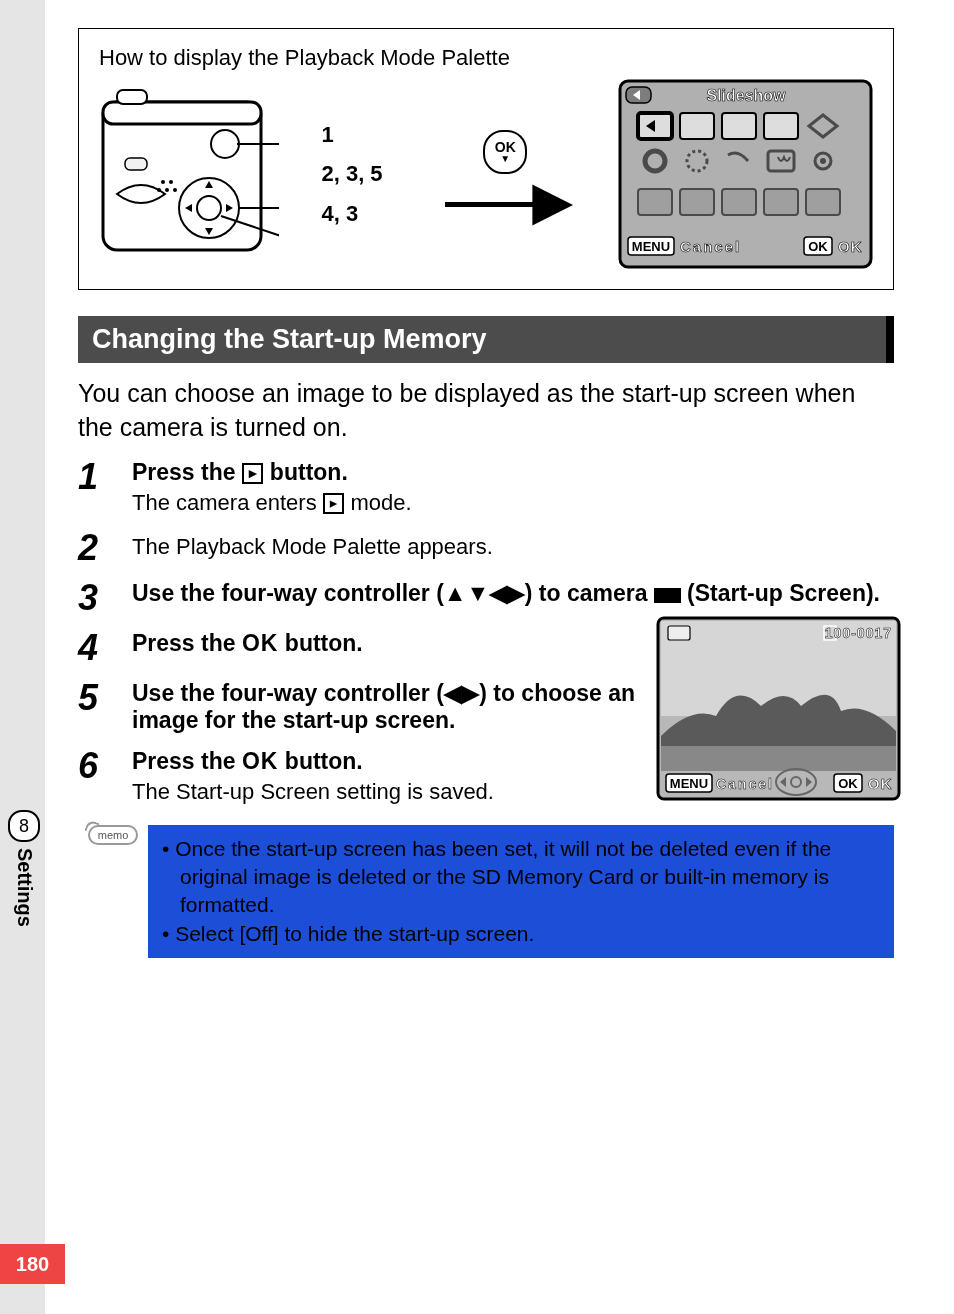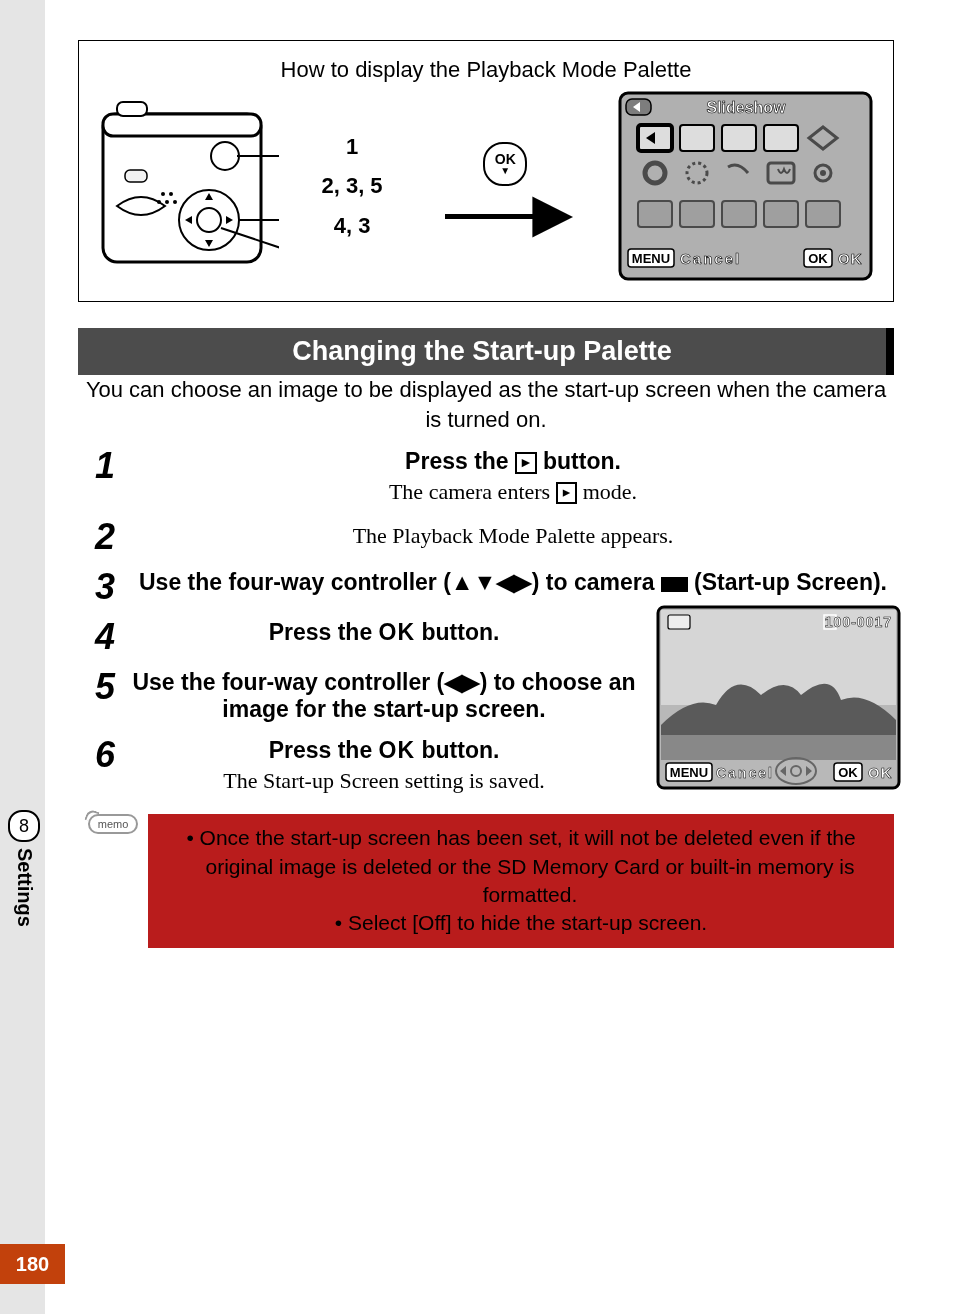--- a/index.html
+++ b/index.html
@@ -22,21 +22,21 @@
     width: 45px;
     height: 1314px;
     background: #e5e5e5;
   }
   .page-number-box {
     position: absolute;
     left: 0;
     bottom: 30px;
     width: 65px;
     height: 40px;
-    background: #c2410c;
+    background: #ef4444;
     color: #fff;
     font-weight: bold;
     font-size: 20px;
     display: flex;
     align-items: center;
     justify-content: center;
   }
   .side-tab {
     position: absolute;
     left: 8px;
@@ -59,22 +59,21 @@
   }
   .side-tab .vtext {
     writing-mode: vertical-rl;
     font-weight: bold;
     font-size: 20px;
   }
   .content {
     position: absolute;
     left: 78px;
     right: 60px;
-    top: 40px;
-    text-align: center;
+    top: 28px;
   }
   .framebox {
     border: 1px solid #000;
     padding: 16px 20px 20px 20px;
   }
   .frametitle {
     font-size: 22px;
     margin-bottom: 8px;
   }
   .diagram-row {
@@ -119,21 +118,22 @@
   .section-header {
     background: #4c4c4c;
     color: #fff;
     font-weight: bold;
     font-size: 27px;
     padding: 8px 14px;
     margin-top: 26px;
     border-right: 8px solid #000;
   }
   .intro {
-    font-size: 22px;
+    font-size: 25px;
+    margin-top: 14px;
     line-height: 1.35;
   }
   .step {
     display: flex;
     margin-top: 14px;
   }
   .stepnum {
     font-style: italic;
     font-weight: bold;
     font-size: 36px;
@@ -143,21 +143,20 @@
   .stepbody {
     flex: 1;
     font-size: 22px;
   }
   .stepbody .head {
     font-weight: bold;
     font-size: 23px;
   }
   .stepbody .desc {
     margin-top: 4px;
-    font-family: Liberation Serif, serif;
   }
   .inline-icon {
     display: inline-block;
     border: 2px solid #000;
     padding: 0 5px 1px 5px;
     font-size: 15px;
     vertical-align: 2px;
     line-height: 1.1;
   }
   .ok-inline {
@@ -197,21 +196,21 @@
     top: -6px;
     width: 10px;
     height: 10px;
     border-top: 2px solid #999;
     border-left: 2px solid #999;
     border-radius: 8px 0 0 0;
     transform: rotate(20deg);
   }
   .memo-text {
     flex: 1;
-    background: #b91c1c;
+    background: #1d4ed8;
     padding: 10px 14px;
     font-size: 21px;
     line-height: 1.35;
   }
   .memo-text div {
     padding-left: 18px;
     text-indent: -18px;
   }
   .preview-box {
     width: 238px;
@@ -313,21 +312,21 @@
           <rect x="10" y="158" width="46" height="18" rx="3" fill="#fff" stroke="#000" stroke-width="1.5"></rect>
           <text x="33" y="172" text-anchor="middle" font-size="13" font-weight="bold">MENU</text>
           <text x="62" y="173" font-size="15" font-weight="bold" fill="#fff" stroke="#000" stroke-width="0.6" letter-spacing="2">Cancel</text>
           <rect x="186" y="158" width="28" height="18" rx="3" fill="#fff" stroke="#000" stroke-width="1.5"></rect>
           <text x="200" y="172" text-anchor="middle" font-size="13" font-weight="bold">OK</text>
           <text x="220" y="173" font-size="15" font-weight="bold" fill="#fff" stroke="#000" stroke-width="0.6" letter-spacing="1">OK</text>
         </svg>
       </div>
     </div>
 
-    <div class="section-header">Changing the Start-up Palette</div>
+    <div class="section-header">Changing the Start-up Memory</div>
     <div class="intro">You can choose an image to be displayed as the start-up screen when the camera is turned on.</div>
 
     <div class="step">
       <div class="stepnum">1</div>
       <div class="stepbody">
         <div class="head">
           <span>Press the </span><span class="inline-icon">▸</span><span> button.</span>
         </div>
         <div class="desc">
           <span>The camera enters </span><span class="inline-icon">▸</span><span> mode.</span>

